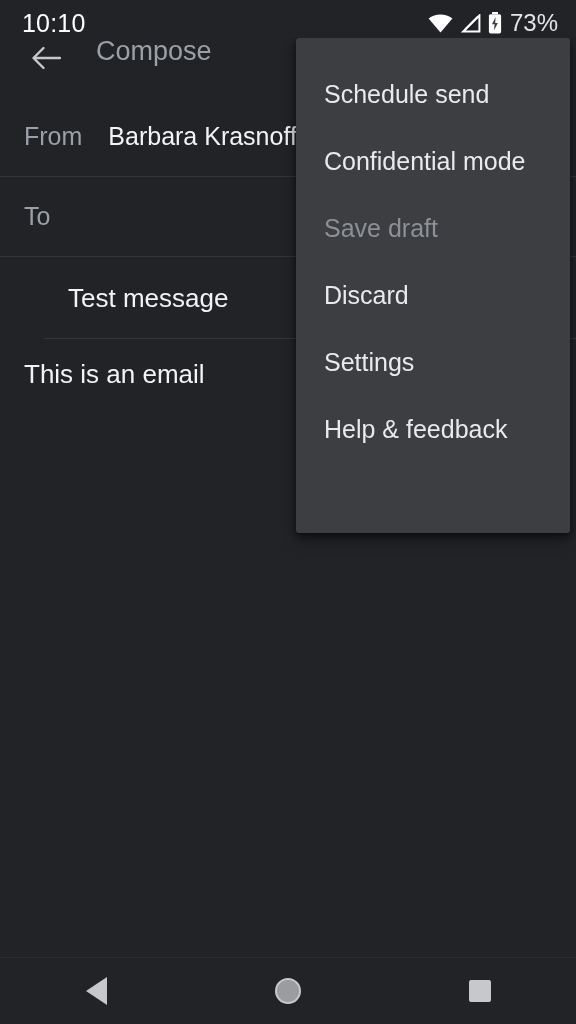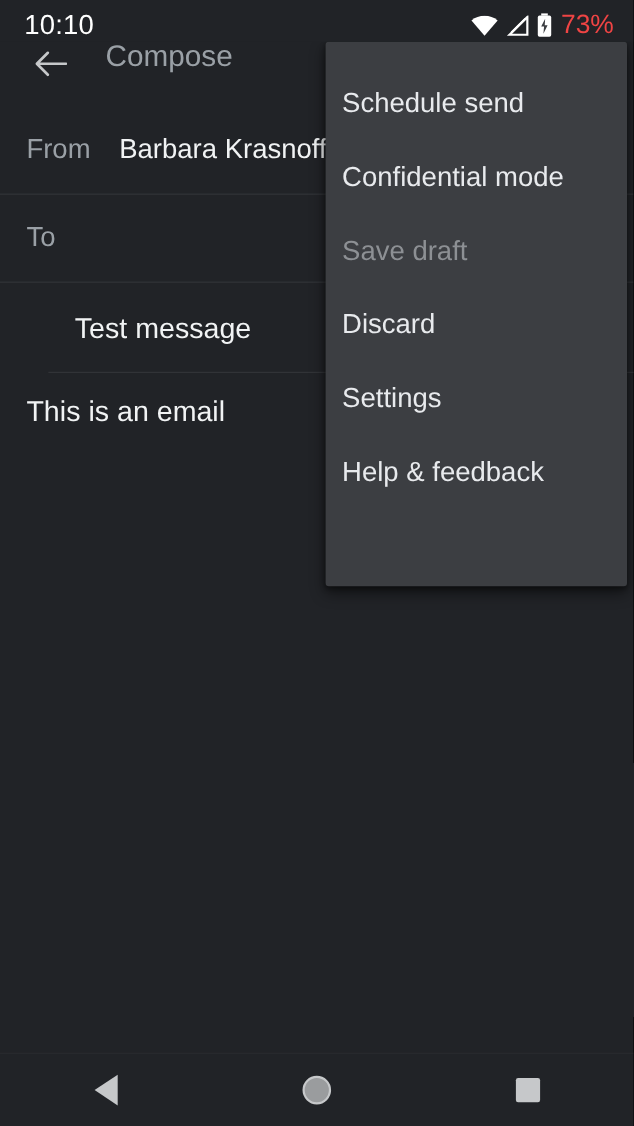--- a/index.html
+++ b/index.html
@@ -39,21 +39,21 @@
     letter-spacing: 0.2px;
     line-height: 1;
   }
   #status-icons {
     display: flex;
     align-items: center;
     gap: 7px;
   }
   #status-icons svg { display: block; }
   #battery-pct {
-    color: #ef4444;
+    color: #e5e5e5;
     font-size: 24px;
     line-height: 1;
     margin-left: 1px;
   }
 
   
   #app-bar {
     position: absolute;
     top: 38px; left: 0;
     width: 576px;
@@ -128,21 +128,21 @@
     border-radius: 3px;
     box-shadow: 0 6px 14px rgba(0,0,0,0.48), 0 2px 5px rgba(0,0,0,0.40);
     z-index: 30;
     padding-top: 23px;
     box-sizing: border-box;
   }
   .menu-item {
     height: 67px;
     display: flex;
     align-items: center;
-    padding-left: 15px;
+    padding-left: 28px;
     box-sizing: border-box;
     color: #e8eaed;
     font-size: 25px;
     white-space: nowrap;
   }
   .menu-item.disabled { color: #8d9094; }
 
   
   #nav-bar {
     position: absolute;

